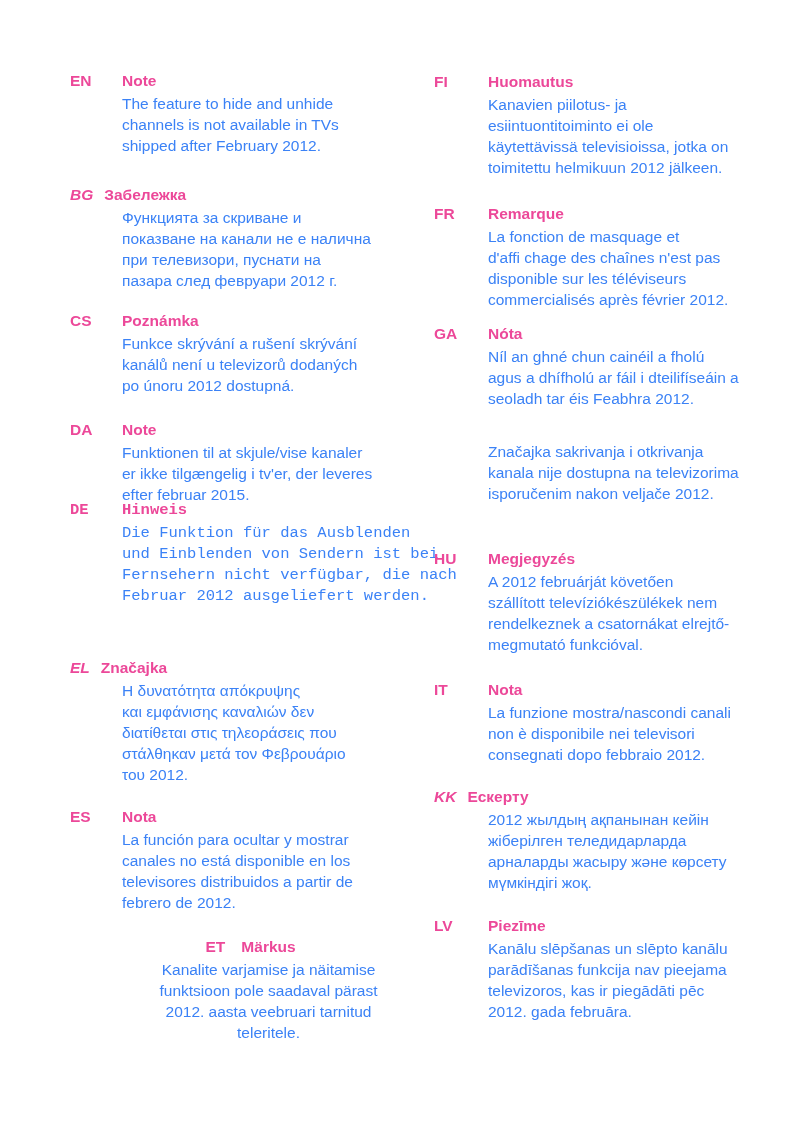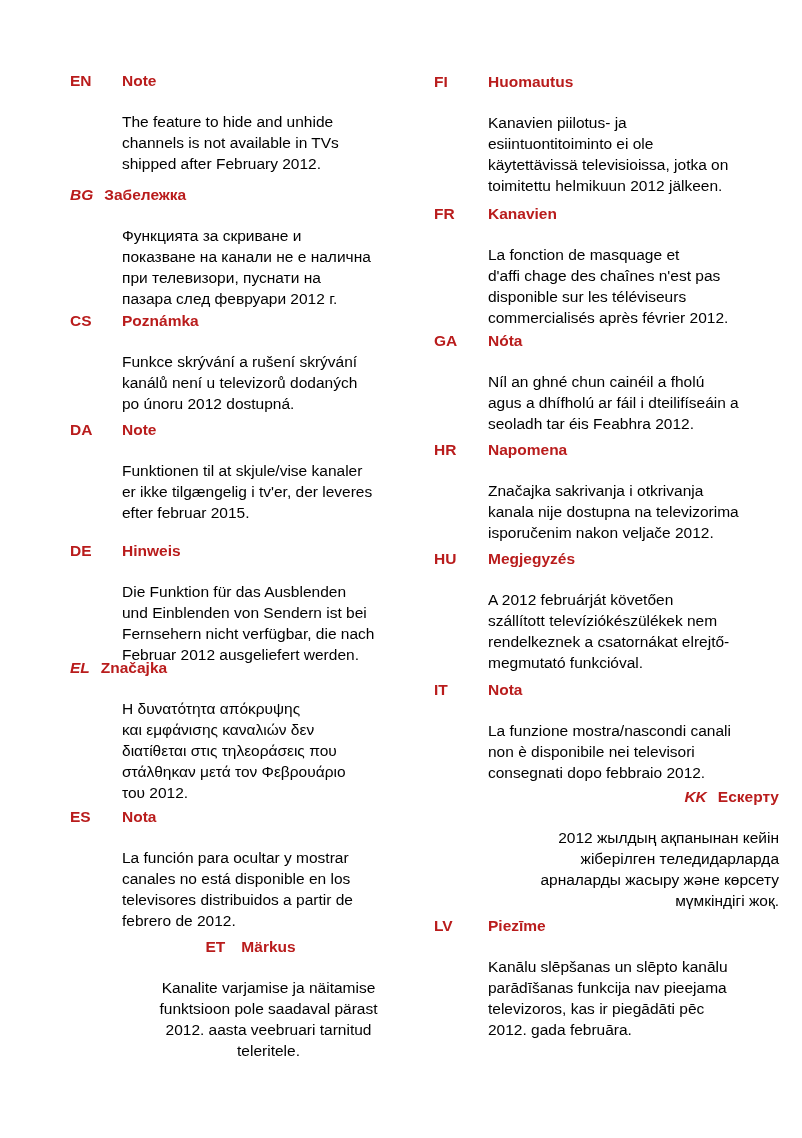--- a/index.html
+++ b/index.html
@@ -26,48 +26,48 @@
   .section {
     position: absolute;
     left: 0;
     width: 345px;
   }
   .head-row {
     font-weight: 700;
     font-size: 15.5px;
     line-height: 21px;
     white-space: nowrap;
-    color: #b91c1c;
+    color: #ec4899;
   }
   .lang-code {
     display: inline-block;
     width: 52px;
   }
   .column.right .lang-code { width: 54px; }
   .section.tight .lang-code {
     width: auto;
     margin-right: 11px;
     font-style: italic;
   }
   .heading { display: inline; }
   .body-text {
     margin-left: 52px;
-    margin-top: 20px;
+    margin-top: 2px;
     font-size: 15.5px;
     line-height: 21px;
     white-space: pre;
     font-weight: 400;
-    color: #000000;
+    color: #3b82f6;
   }
   .column.right .body-text { margin-left: 54px; }
   
   .s-en { top: 70px; }  .s-bg { top: 184px; } .s-cs { top: 310px; } .s-da { top: 419px; }
-  .s-de { top: 540px; } .s-el { top: 657px; } .s-es { top: 806px; } .s-et { top: 936px; text-align: center; }
-  .s-fi { top: 71px; }  .s-fr { top: 203px; } .s-ga { top: 330px; } .s-hr { top: 439px; }
-  .s-hu { top: 548px; } .s-it { top: 679px; } .s-kk { top: 786px; text-align: right; } .s-lv { top: 915px; }
+  .s-de { top: 500px; font-family: Liberation Mono, monospace; } .s-el { top: 657px; } .s-es { top: 806px; } .s-et { top: 936px; text-align: center; }
+  .s-fi { top: 71px; }  .s-fr { top: 203px; } .s-ga { top: 323px; } .s-hr { top: 439px; }
+  .s-hu { top: 548px; } .s-it { top: 679px; } .s-kk { top: 786px; } .s-lv { top: 915px; }
 </style>
 </head>
 <body>
 
 <div class="page">
 
   <div class="column left">
 
     <div class="section s-en">
       <div class="head-row">
@@ -156,41 +156,38 @@
         <span class="lang-code">FI</span><span class="heading">Huomautus</span>
       </div>
       <div class="body-text">Kanavien piilotus- ja
 esiintuontitoiminto ei ole
 käytettävissä televisioissa, jotka on
 toimitettu helmikuun 2012 jälkeen.</div>
     </div>
 
     <div class="section s-fr">
       <div class="head-row">
-        <span class="lang-code">FR</span><span class="heading">Kanavien</span>
+        <span class="lang-code">FR</span><span class="heading">Remarque</span>
       </div>
       <div class="body-text">La fonction de masquage et
 d'affi chage des chaînes n'est pas
 disponible sur les téléviseurs
 commercialisés après février 2012.</div>
     </div>
 
     <div class="section s-ga">
       <div class="head-row">
         <span class="lang-code">GA</span><span class="heading">Nóta</span>
       </div>
       <div class="body-text">Níl an ghné chun cainéil a fholú
 agus a dhífholú ar fáil i dteilifíseáin a
 seoladh tar éis Feabhra 2012.</div>
     </div>
 
     <div class="section s-hr">
-      <div class="head-row">
-        <span class="lang-code">HR</span><span class="heading">Napomena</span>
-      </div>
       <div class="body-text">Značajka sakrivanja i otkrivanja
 kanala nije dostupna na televizorima
 isporučenim nakon veljače 2012.</div>
     </div>
 
     <div class="section s-hu">
       <div class="head-row">
         <span class="lang-code">HU</span><span class="heading">Megjegyzés</span>
       </div>
       <div class="body-text">A 2012 februárját követően

